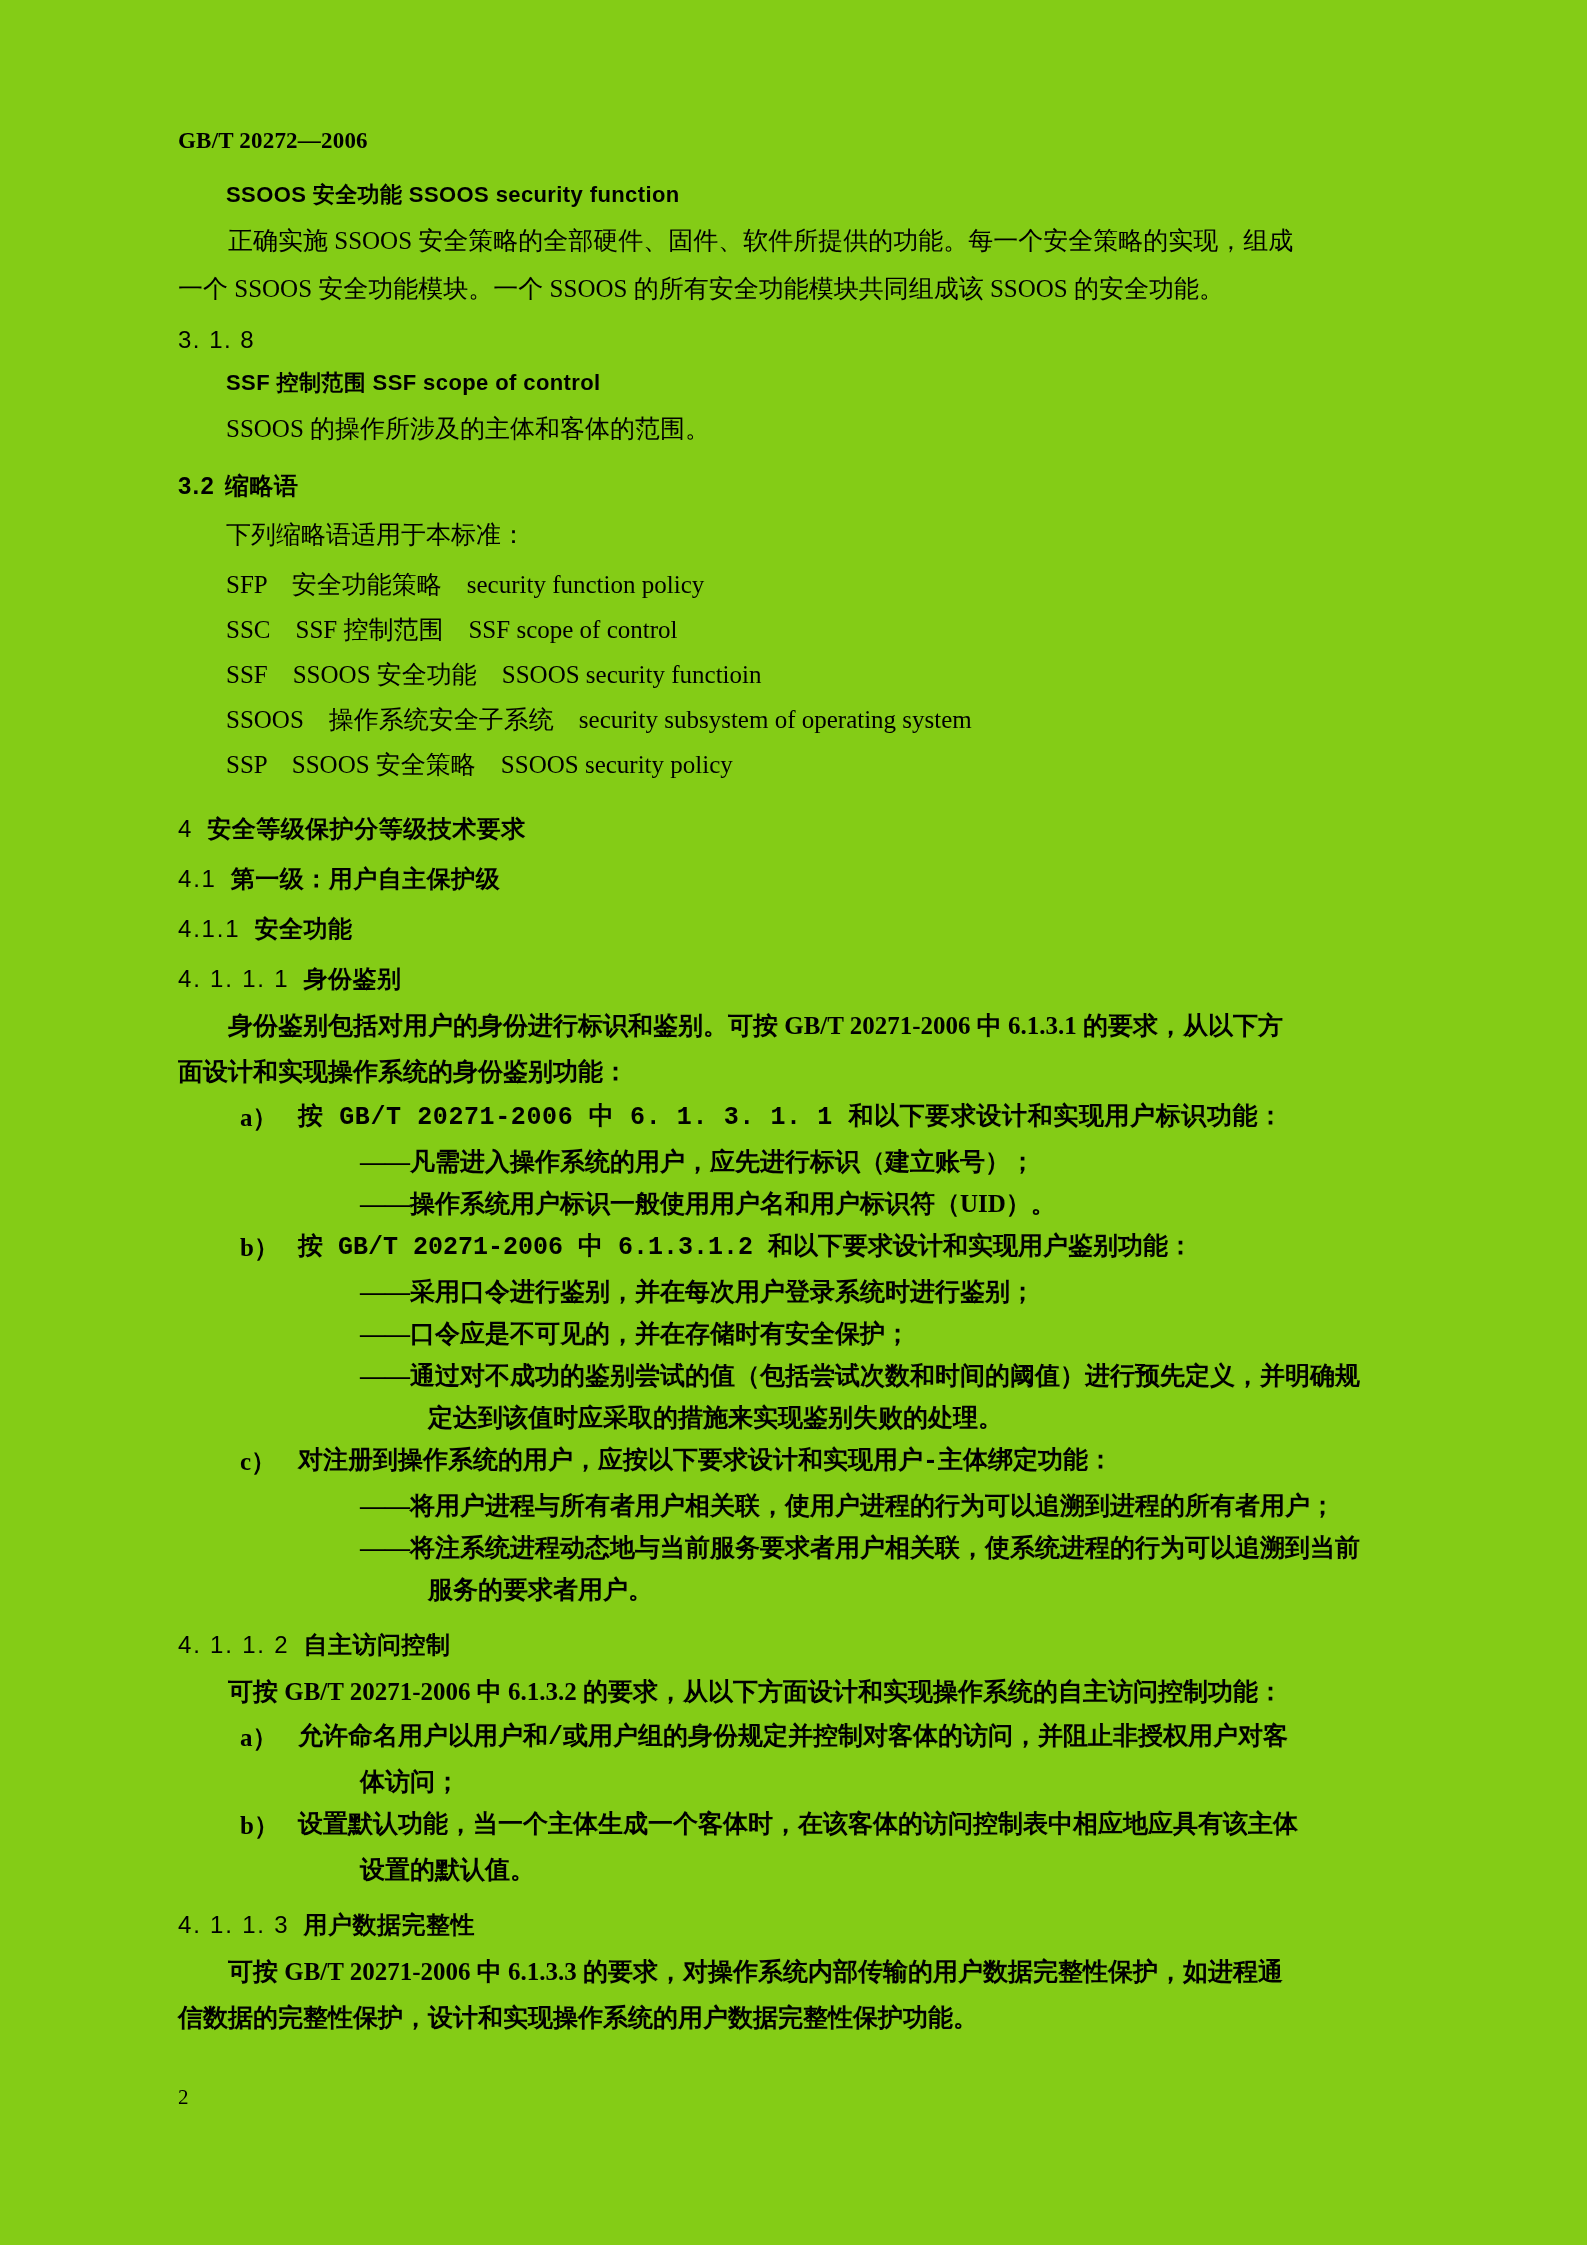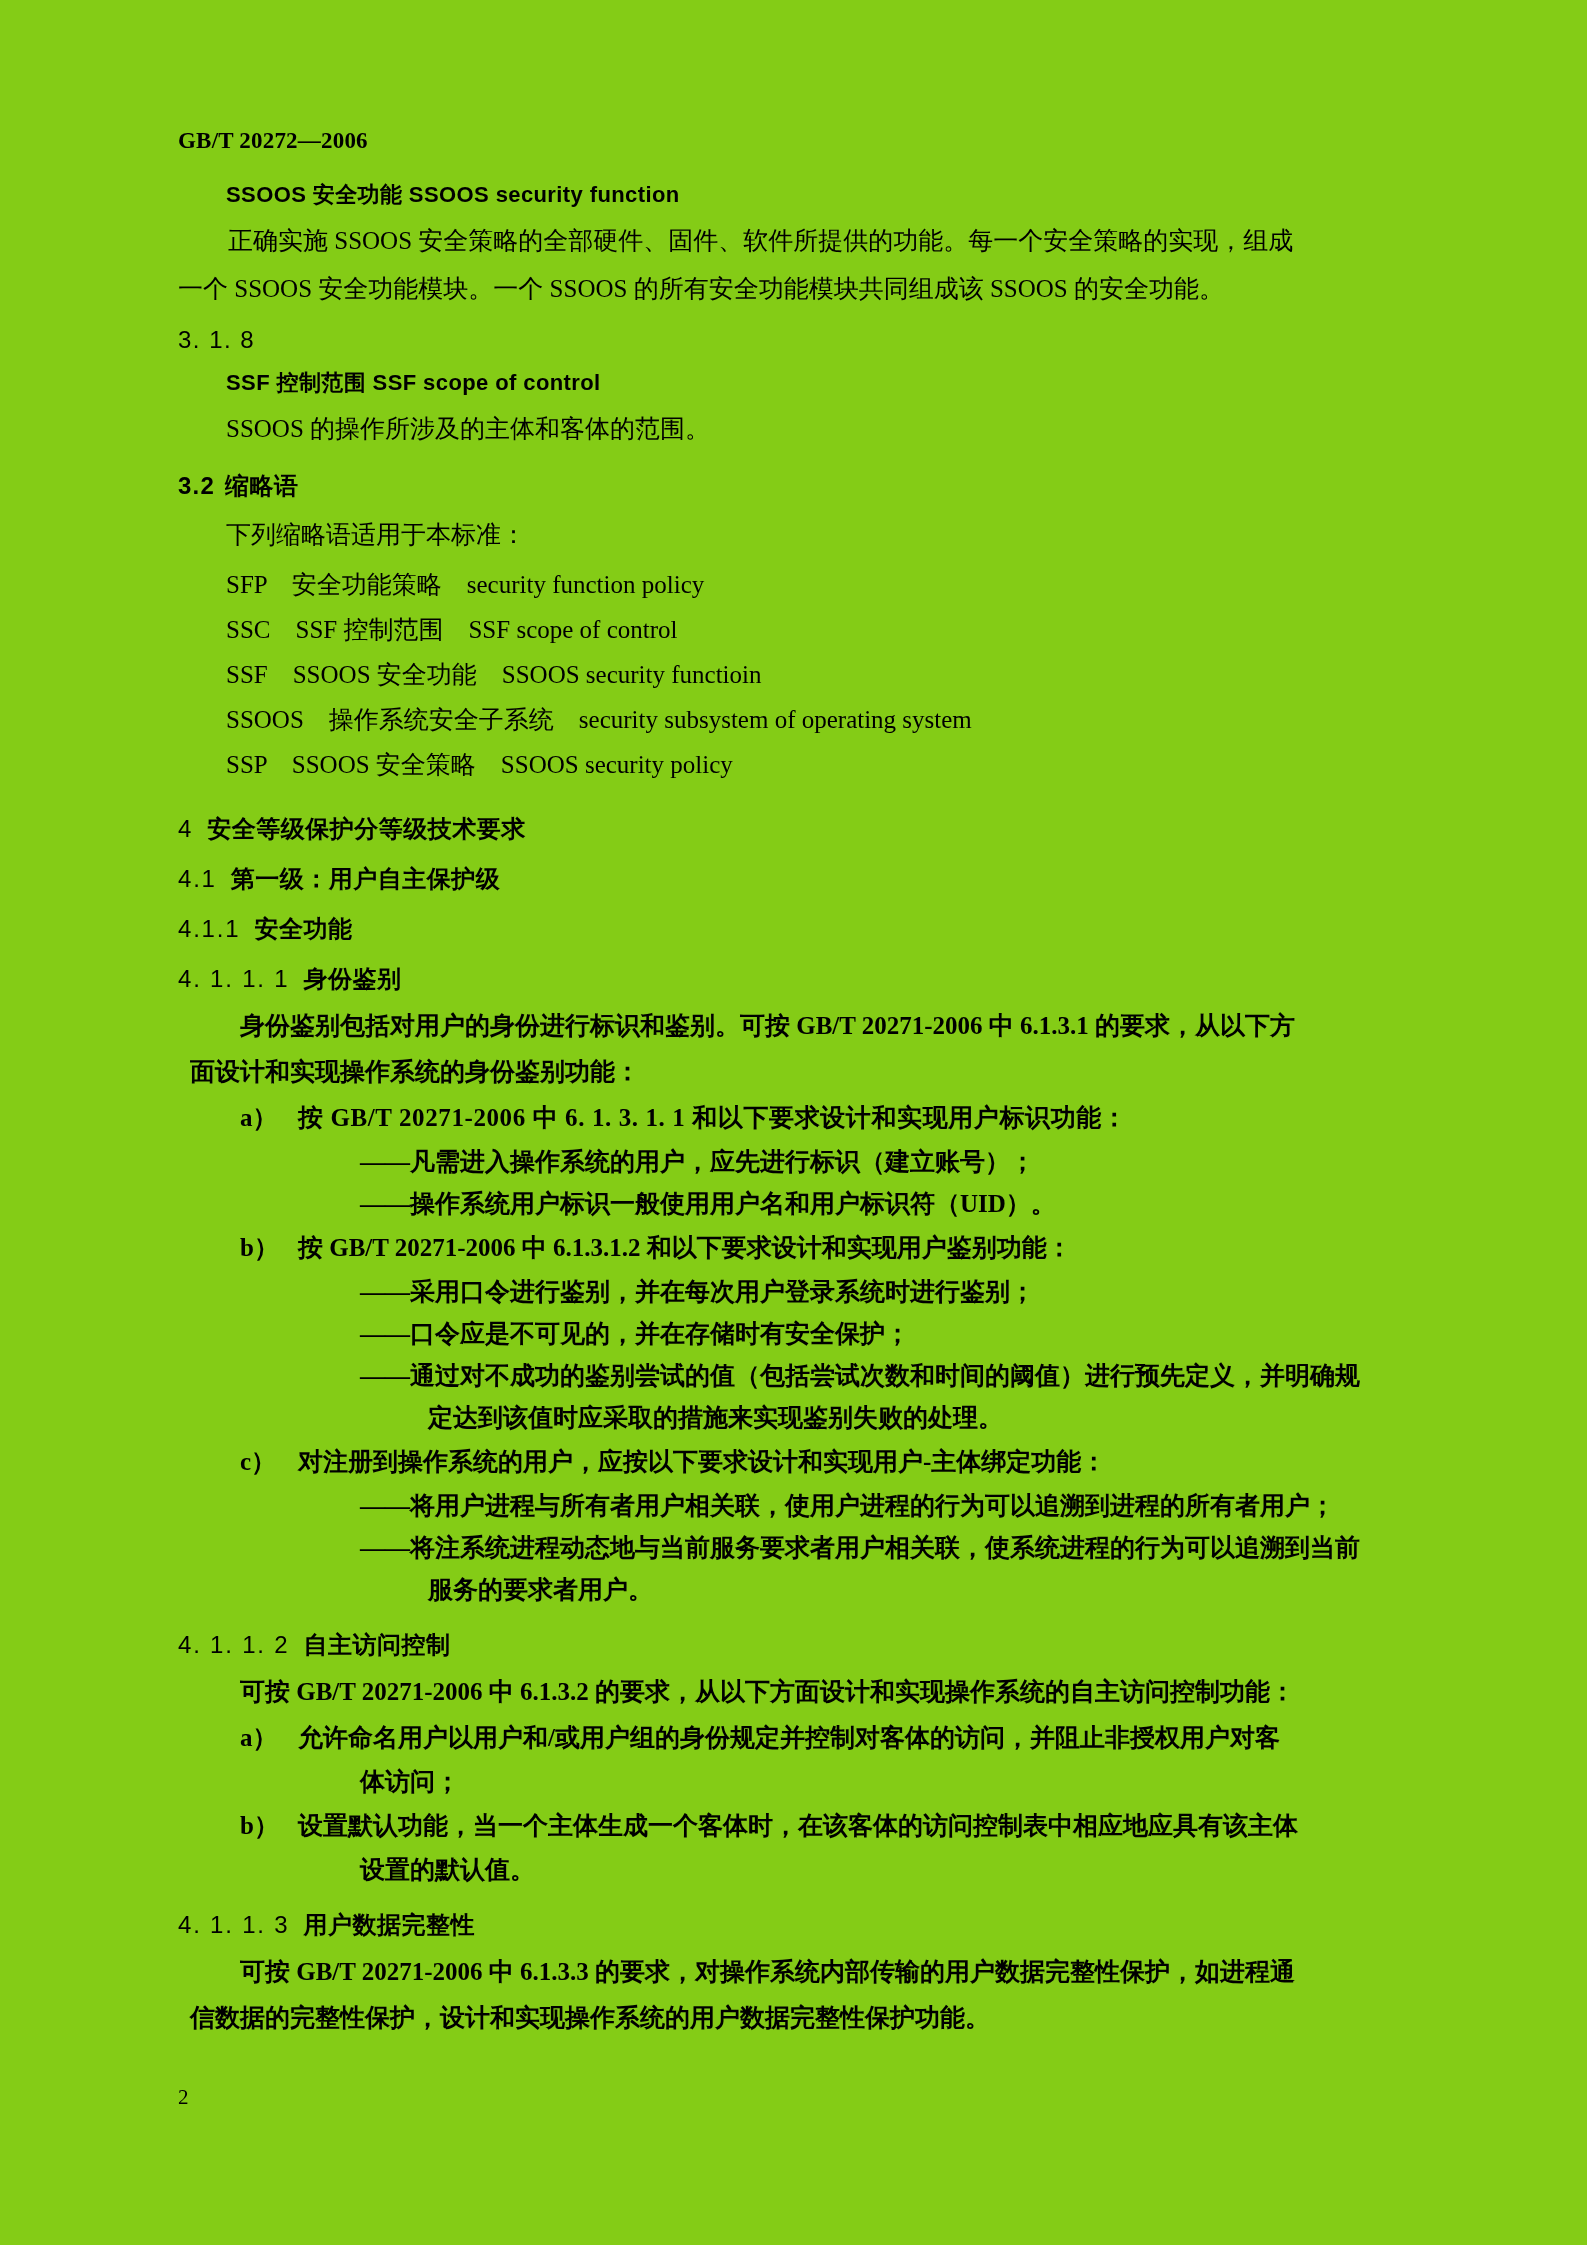--- a/index.html
+++ b/index.html
@@ -96,42 +96,42 @@
     white-space: pre;
   }
 
   
   .bold-p {
     font-family: "Liberation Serif", "DejaVu Serif", serif;
     font-weight: bold;
     font-size: 25px;
     line-height: 42px;
     text-align: justify;
-    margin: 4px 12px;
+    margin: 4px 0;
   }
   .bold-p.indent { text-indent: 50px; }
 
   
   .li-row {
     display: flex;
     align-items: flex-start;
     margin: 2px 0;
   }
   .li-row .marker {
     font-family: "Liberation Serif", "DejaVu Serif", serif;
     font-weight: bold;
     font-size: 25px;
     line-height: 42px;
     width: 58px;
     flex: 0 0 58px;
     padding-left: 62px;
     box-sizing: content-box;
   }
   .li-row .li-text {
-    font-family: Liberation Serif, serif;
+    font-family: Liberation Mono, monospace;
     font-weight: bold;
     font-size: 25px;
     line-height: 42px;
     flex: 1 1 auto;
     text-align: justify;
   }
   
   .li-text.spaced { letter-spacing: 0.6px; }
 
   .dash-row {

